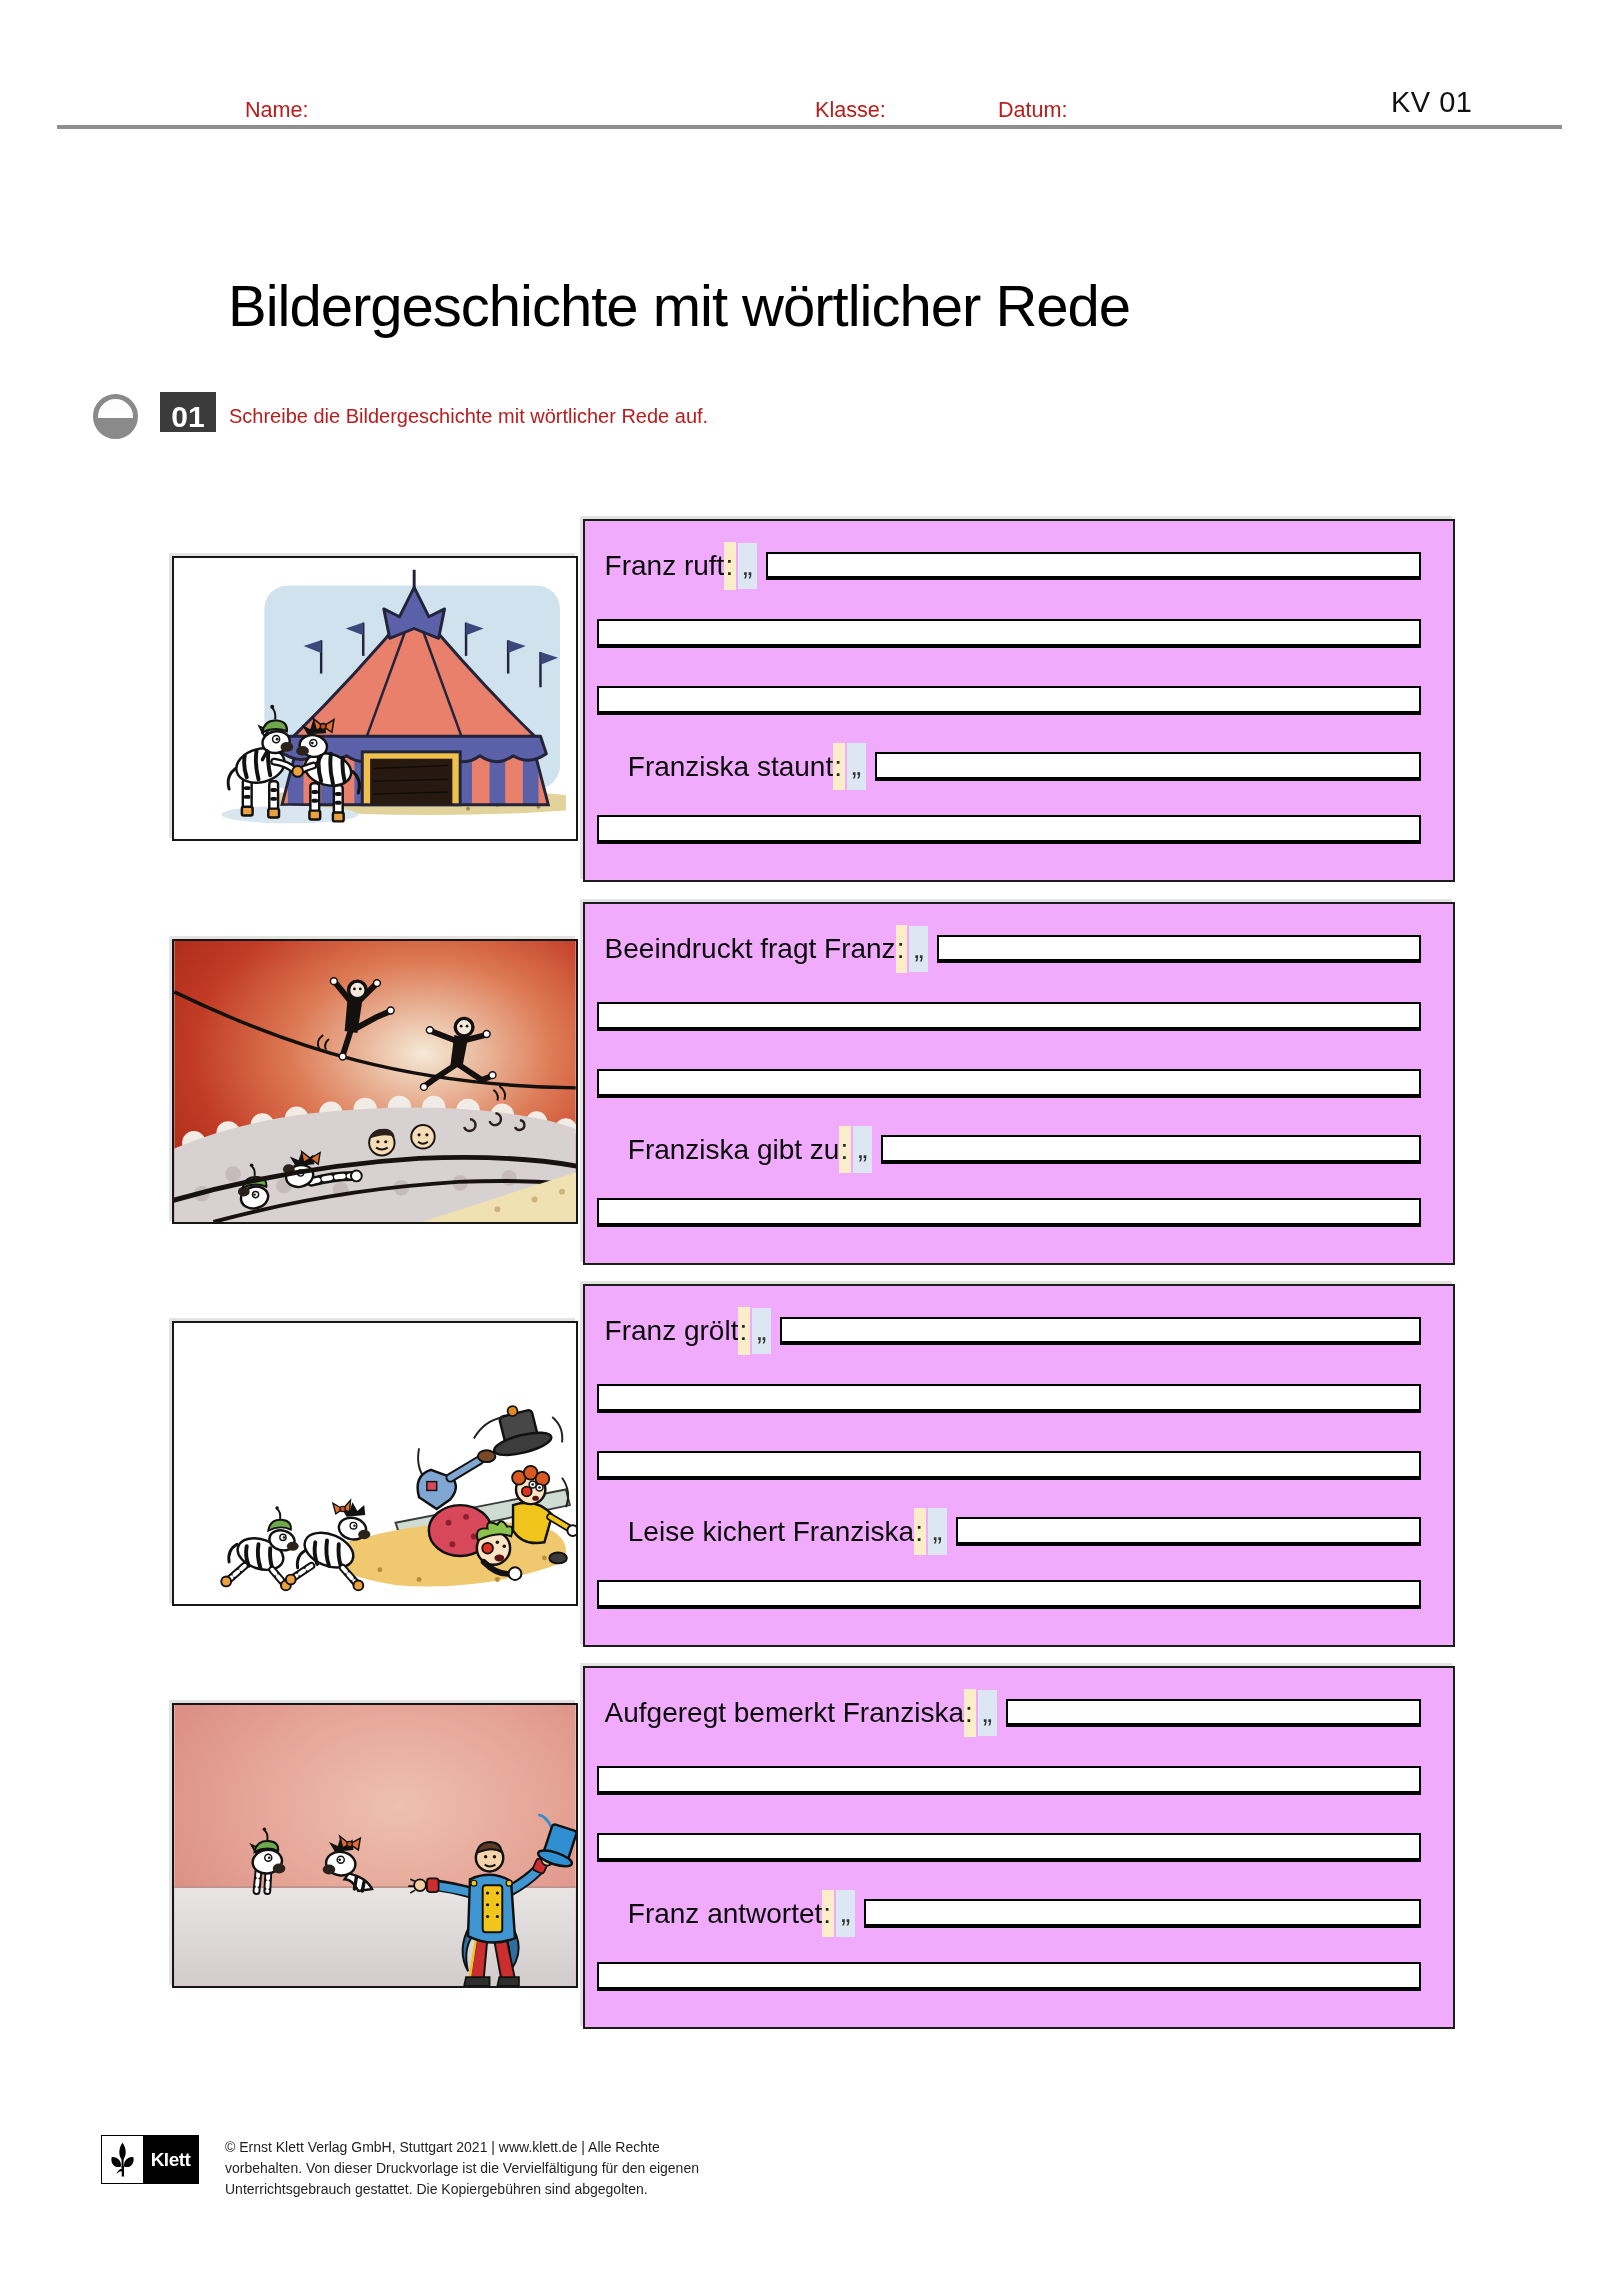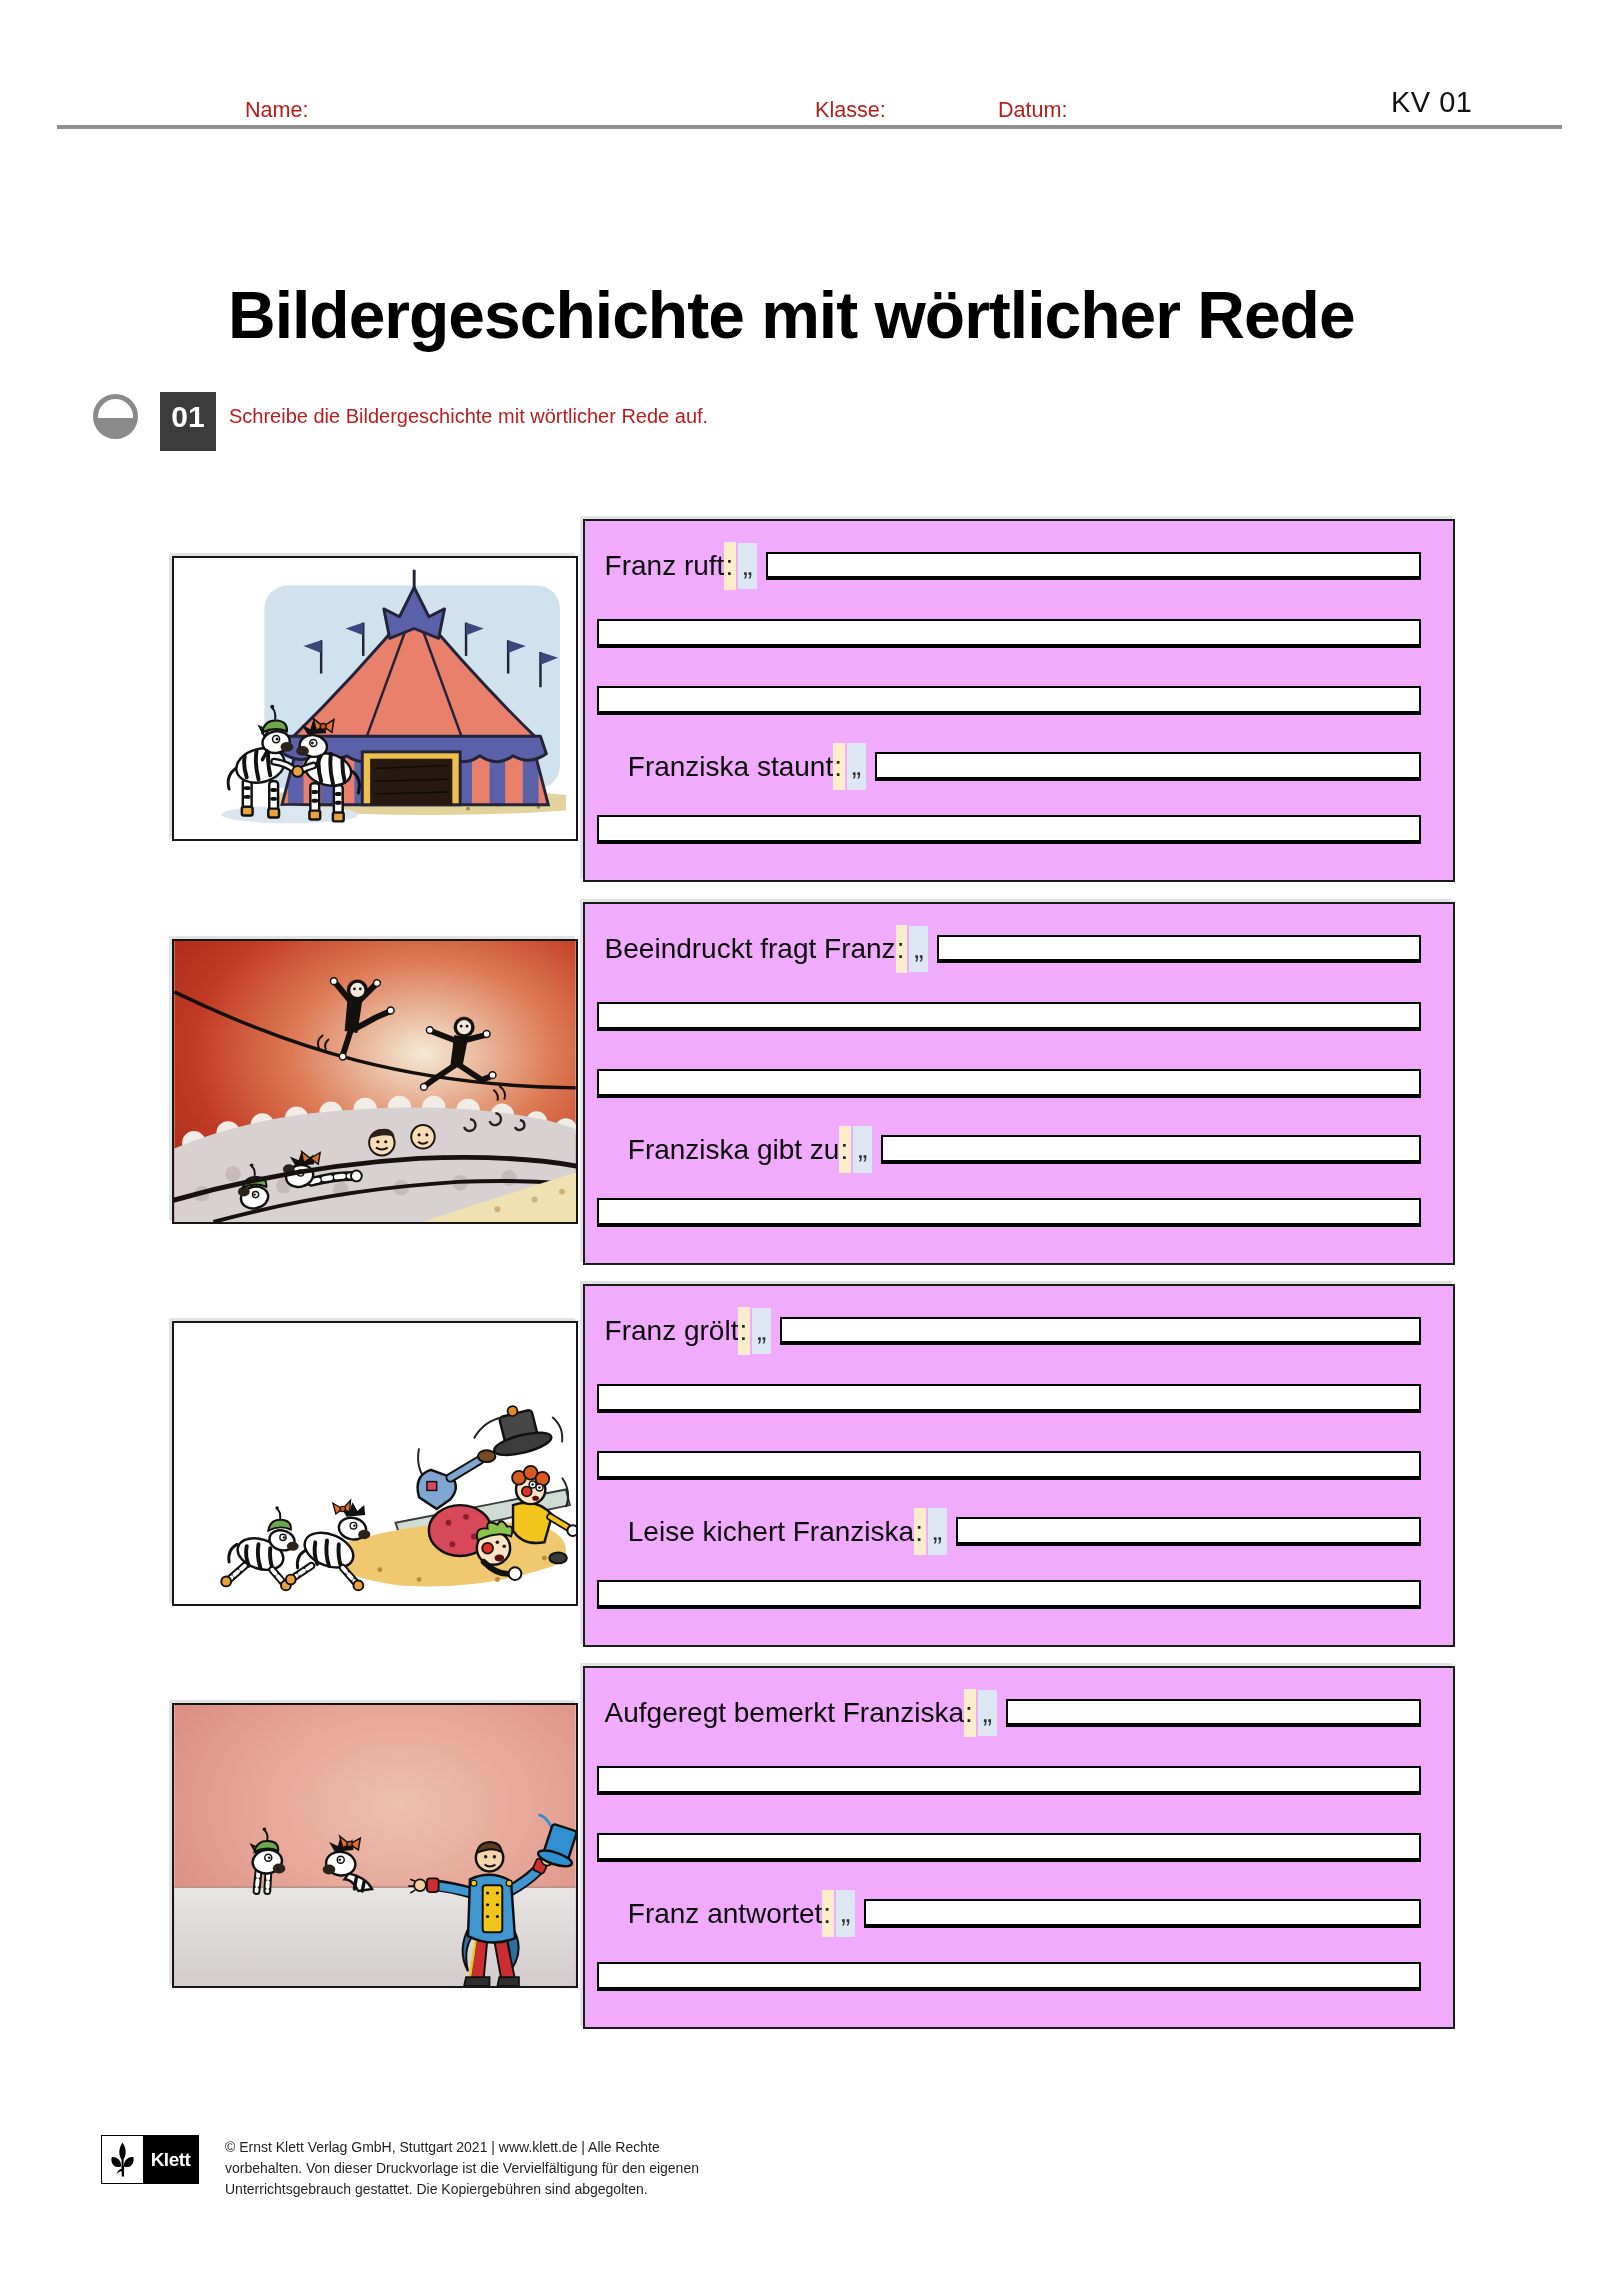--- a/index.html
+++ b/index.html
@@ -6,25 +6,25 @@
   html,body{margin:0;padding:0;}
   body{
     width:1621px;height:2293px;position:relative;background:#ffffff;
     font-family:"Liberation Sans", sans-serif;color:#161616;overflow:hidden;
   }
   
   .hlabel{position:absolute;top:97px;font-size:21.6px;color:#b91c1c;}
   .kv{position:absolute;top:86px;left:1391px;font-size:29px;color:#111;letter-spacing:0.5px;}
   .hrule{position:absolute;top:125px;left:57px;width:1505px;height:3.9px;background:#8f8f8f;}
   
-  .title{position:absolute;left:228px;top:233px;font-size:66px;font-weight:700;letter-spacing:-1px;color:#000;}
+  .title{position:absolute;left:228px;top:233px;font-size:58px;font-weight:400;letter-spacing:-1px;color:#000;}
   .task-icon{position:absolute;left:93px;top:394px;width:45px;height:45px;border-radius:50%;
     border:5.9px solid #8a8a8a;box-sizing:border-box;
     background:linear-gradient(to bottom,#fdfdfd 0 40%,#ffffff 40% 55%,#8a8a8a 55% 100%);}
-  .task-num{position:absolute;left:160px;top:392px;width:56px;height:59px;background:#3b3b3b;color:#fff;
+  .task-num{position:absolute;left:160px;top:392px;width:56px;height:40px;background:#3b3b3b;color:#fff;
     font-size:30px;font-weight:700;text-align:center;line-height:49px;}
   .instr{position:absolute;left:229px;top:392px;font-size:20px;line-height:49px;color:#b91c1c;}
   
   .row{position:absolute;left:0;width:1621px;height:384px;}
   .row1{top:519px}.row2{top:902px}.row3{top:1284px}.row4{top:1666px}
   .panel{position:absolute;left:172px;top:37px;width:402px;height:281px;margin:0;
     background:#fff;border:2.9px solid #161616;box-shadow:-2.9px -2.9px 0 #e2e2e2;}
   .panel svg{display:block;width:100%;height:100%;}
   .block{position:absolute;left:583px;top:0;width:872px;height:363px;box-sizing:border-box;
     background:#f0abfc;border:2px solid #1c1c1c;box-shadow:-2.9px -2.9px 0 #e2e2e2;}

